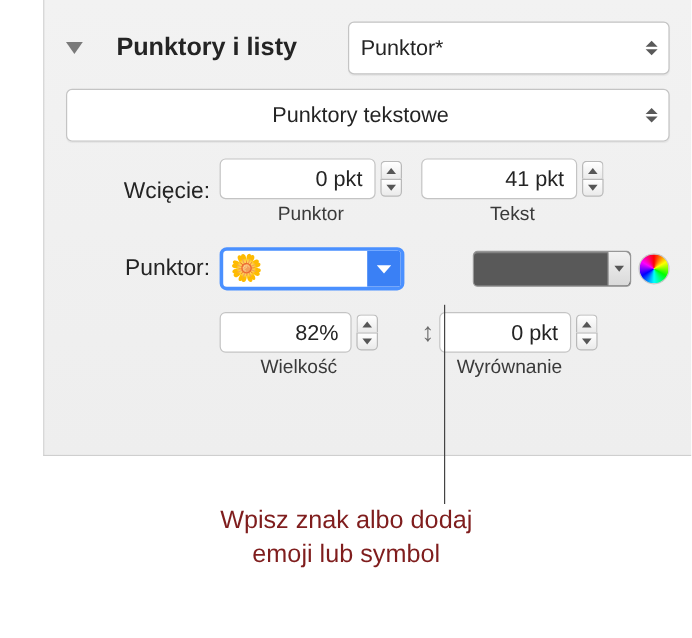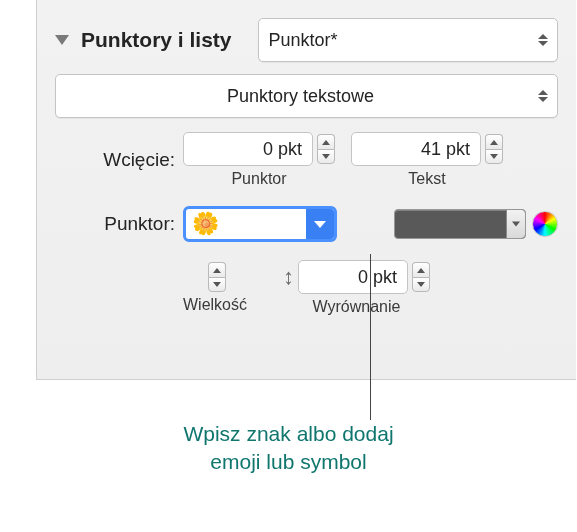--- a/index.html
+++ b/index.html
@@ -17,21 +17,21 @@
     border-left: 1px solid #cfcfcf;
     border-bottom: 1px solid #cfcfcf;
     width: 540px;
     margin-left: 36px;
     height: 380px;
     padding: 18px 18px 24px 18px;
   }
   .header-row {
     display: flex;
     align-items: center;
-    gap: 8px;
+    gap: 24px;
     margin-bottom: 12px;
   }
   .disclosure {
     width: 0; height: 0;
     border-left: 7px solid transparent;
     border-right: 7px solid transparent;
     border-top: 10px solid #7a7a7a;
     margin-right: 4px;
   }
   .header-title {
@@ -179,21 +179,21 @@
     position: absolute;
     left: 370px;
     top: 254px;
     width: 1px;
     height: 166px;
     background: #444;
   }
   .callout-text {
     font-size: 21px;
     line-height: 1.35;
-    color: #0f766e;
+    color: #7f1d1d;
     margin-top: 34px;
   }
 </style>
 </head>
 <body>
 
 <div class="panel">
 
   <div class="header-row">
     <div class="disclosure"></div>
@@ -249,20 +249,21 @@
     <div class="color-bar">
       <div class="swatch"></div>
       <div class="color-wheel"></div>
     </div>
   </div>
 
   <div class="row" style="margin-top:18px;">
     <div style="width:128px;"></div>
     <div class="field-group" style="margin-right:36px;">
       <div class="numfield">
+        <div class="numinput" style="width:110px;">82%</div>
         <div class="stepper">
           <div class="step-up"></div>
           <div class="step-down"></div>
         </div>
       </div>
       <div class="sublabel">Wielkość</div>
     </div>
     <div class="field-group">
       <div class="numfield">
         <span class="vertical-glyph">↕</span>

